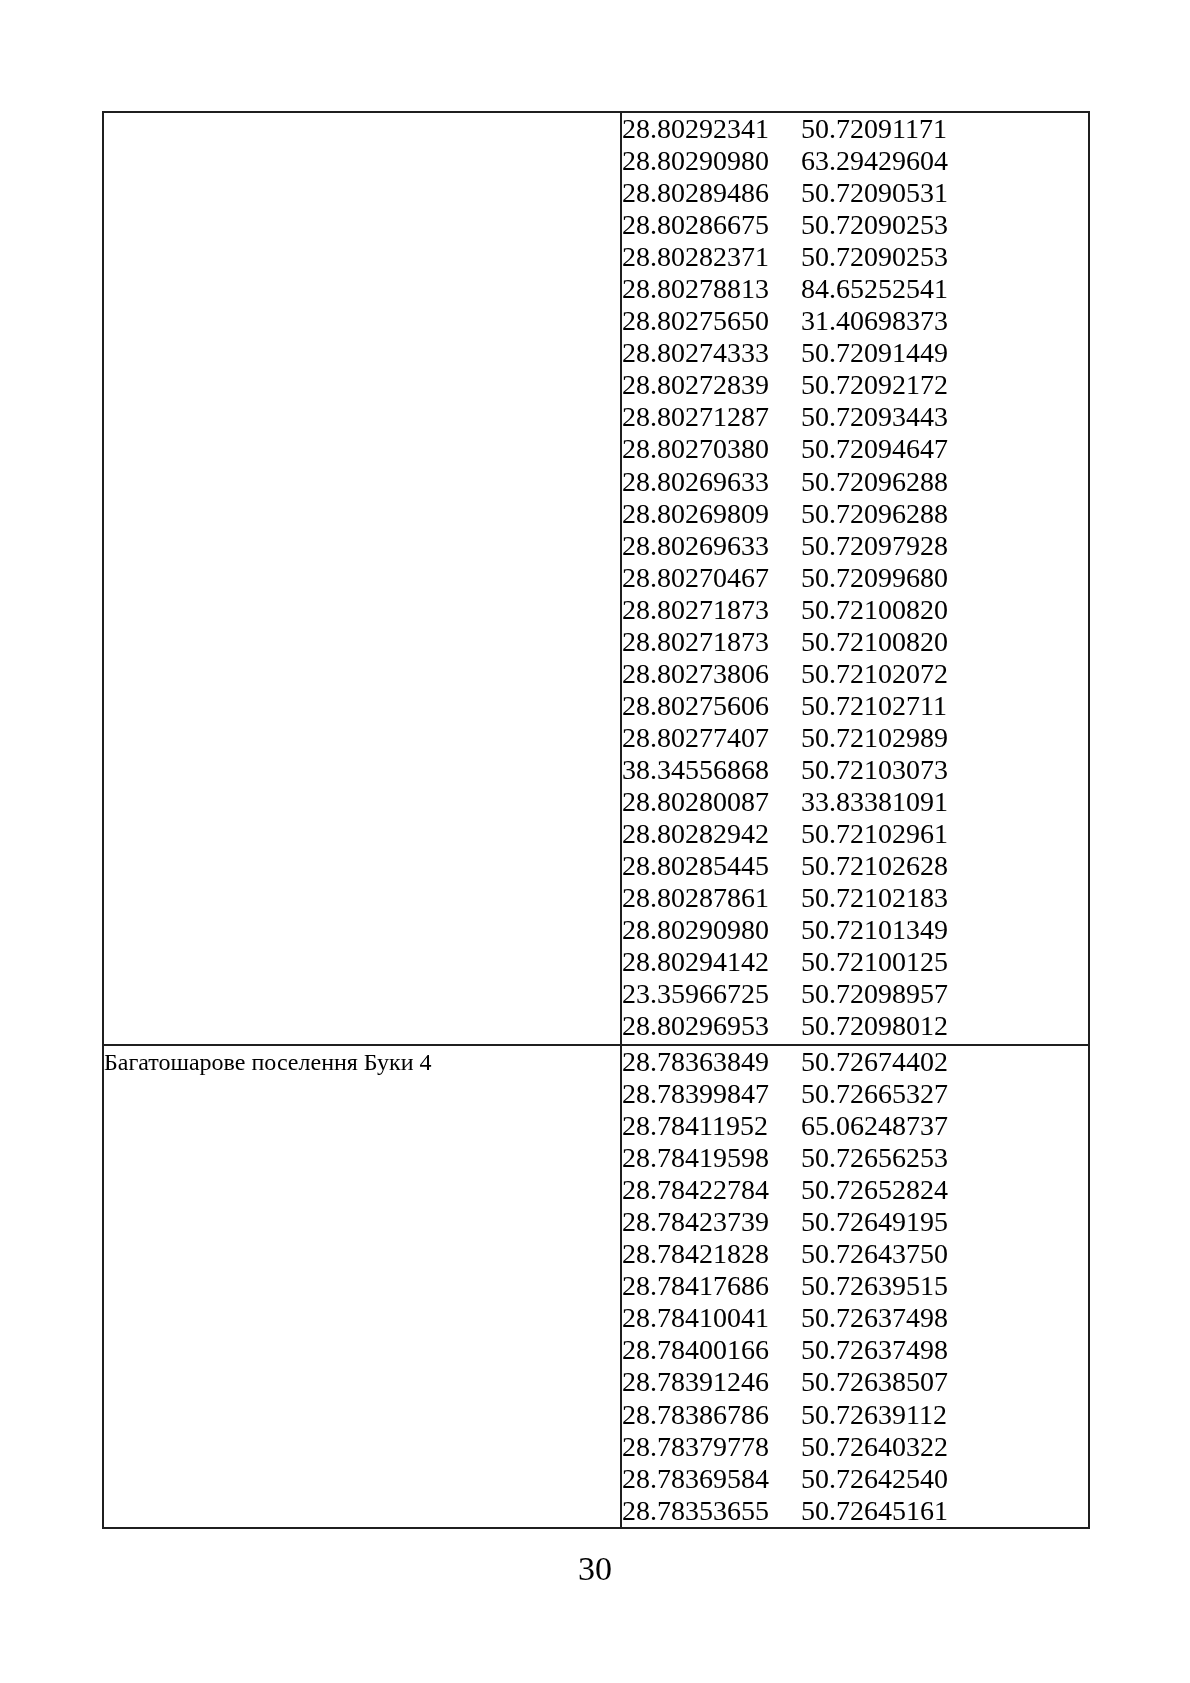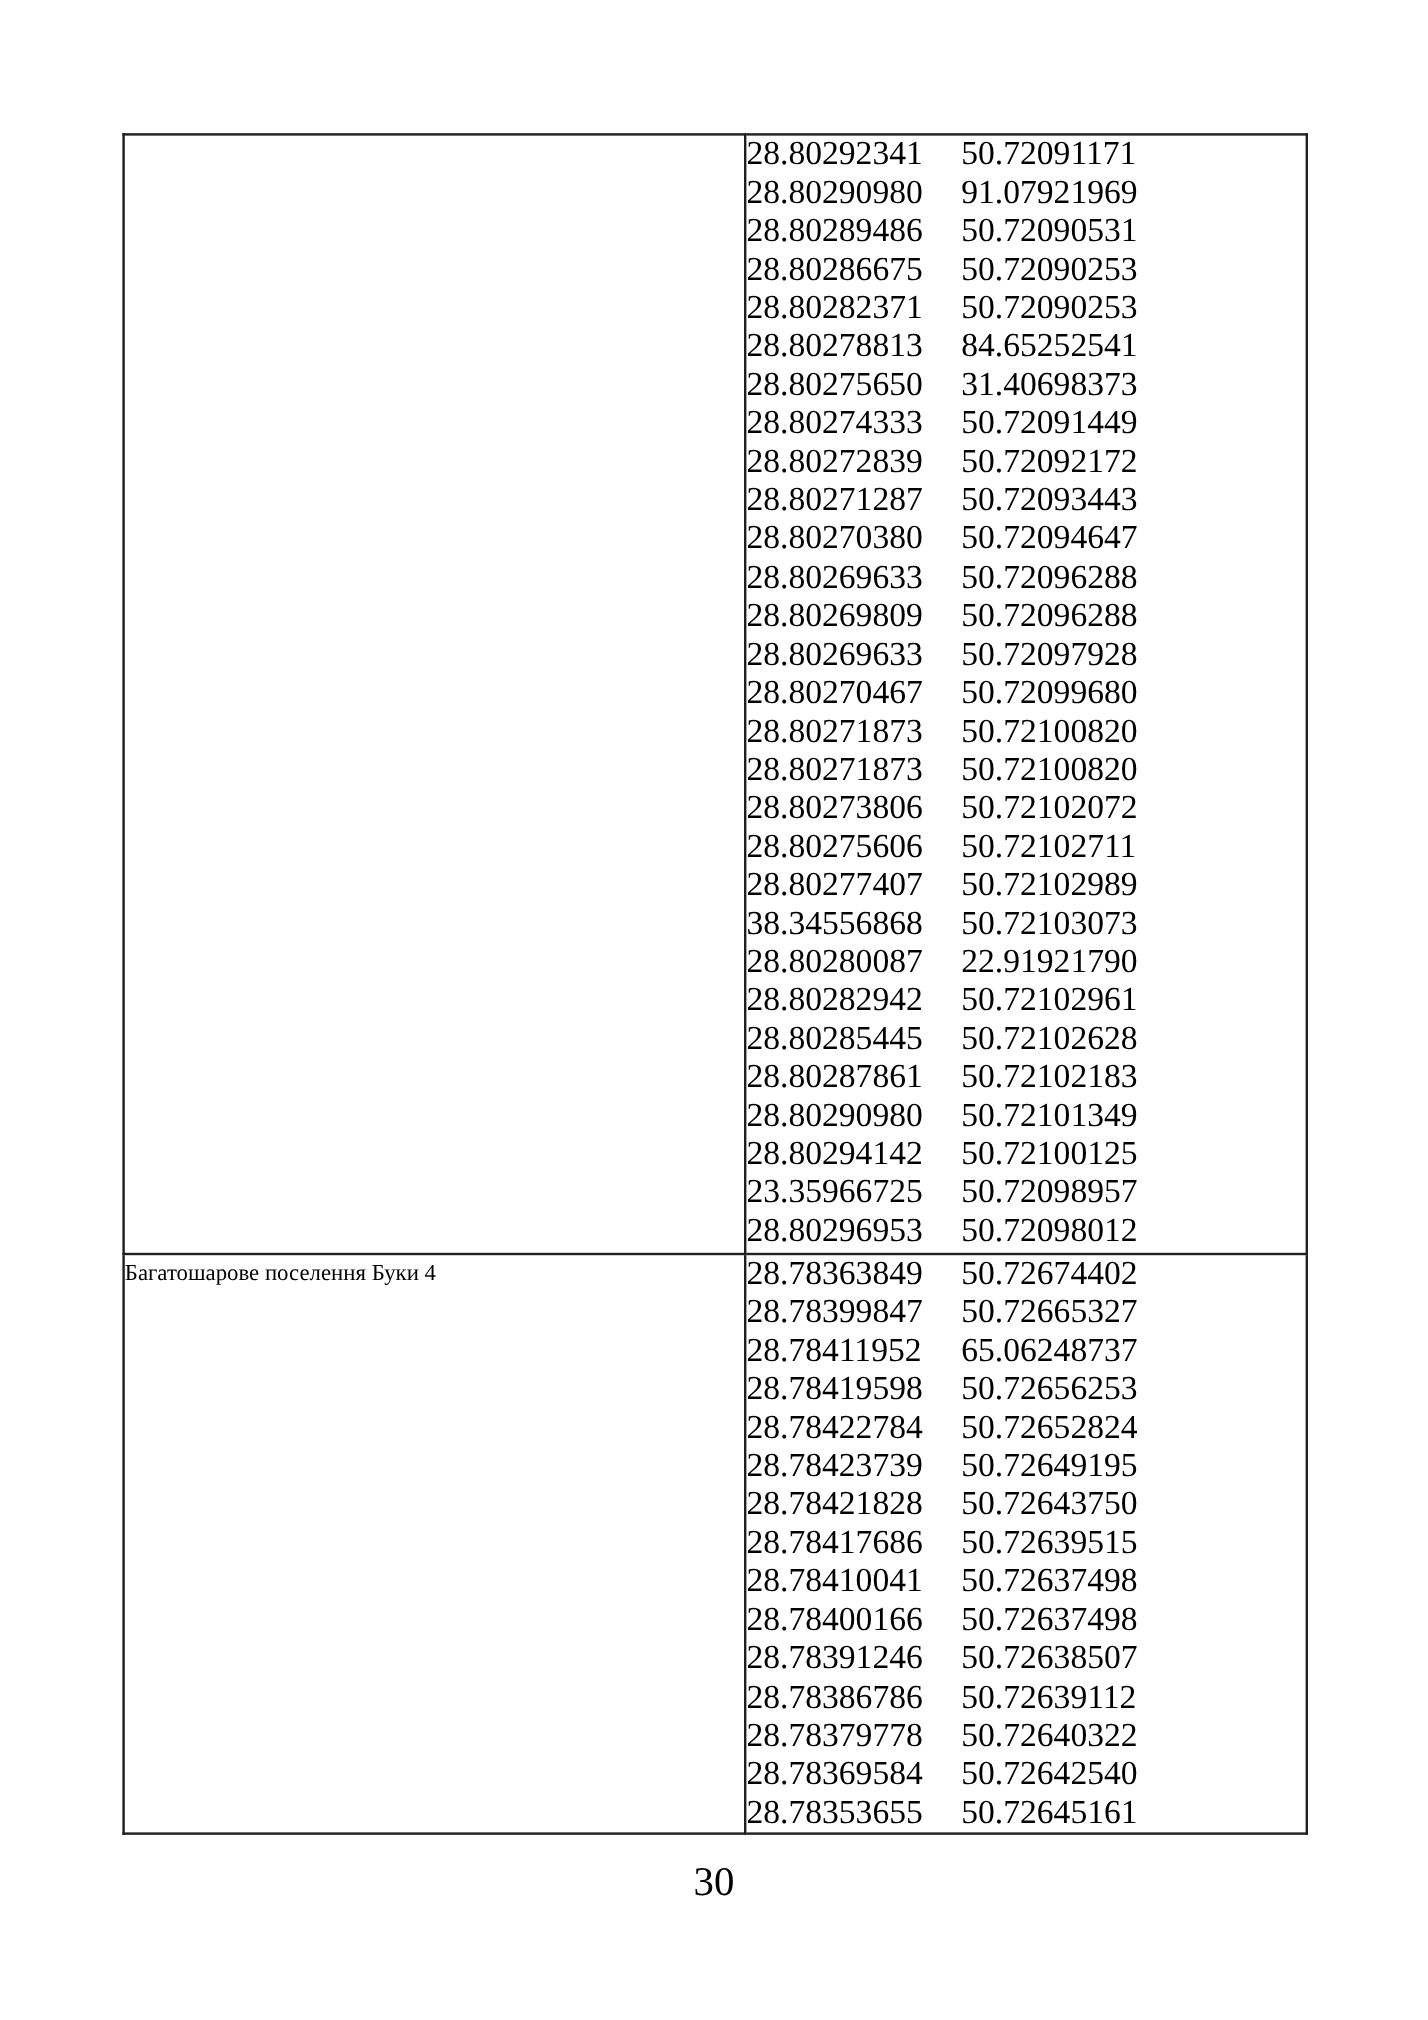--- a/index.html
+++ b/index.html
@@ -28,21 +28,21 @@
     border: 2px solid #1f1f1f;
     vertical-align: top;
     padding: 0;
   }
   col.col-site   { width: 518px; }
   col.col-coords { width: 468px; }
   tr.row-section-1 { height: 933px; }
   tr.row-section-2 { height: 483px; }
   td.site-cell {
     padding: 6px 8px 0 11px;
-    font-size: 19px;
+    font-size: 24px;
     line-height: 32px;
   }
   td.coords-cell {
     padding: 3px 6px 0 23px;
     font-size: 28px;
     line-height: 32.05px;
   }
   .coord-line {
     white-space: nowrap;
   }
@@ -69,41 +69,41 @@
   <table class="coords-table">
     <colgroup>
       <col class="col-site">
       <col class="col-coords">
     </colgroup>
     <tbody>
       <tr class="row-section-1">
         <td class="site-cell"></td>
         <td class="coords-cell">
             <div class="coord-line"><span class="lon">28.80292341</span><span class="lat">50.72091171</span></div>
-            <div class="coord-line"><span class="lon">28.80290980</span><span class="lat">91.07921969</span></div>
+            <div class="coord-line"><span class="lon">28.80290980</span><span class="lat">63.29429604</span></div>
             <div class="coord-line"><span class="lon">28.80289486</span><span class="lat">50.72090531</span></div>
             <div class="coord-line"><span class="lon">28.80286675</span><span class="lat">50.72090253</span></div>
             <div class="coord-line"><span class="lon">28.80282371</span><span class="lat">50.72090253</span></div>
             <div class="coord-line"><span class="lon">28.80278813</span><span class="lat">84.65252541</span></div>
             <div class="coord-line"><span class="lon">28.80275650</span><span class="lat">31.40698373</span></div>
             <div class="coord-line"><span class="lon">28.80274333</span><span class="lat">50.72091449</span></div>
             <div class="coord-line"><span class="lon">28.80272839</span><span class="lat">50.72092172</span></div>
             <div class="coord-line"><span class="lon">28.80271287</span><span class="lat">50.72093443</span></div>
             <div class="coord-line"><span class="lon">28.80270380</span><span class="lat">50.72094647</span></div>
             <div class="coord-line"><span class="lon">28.80269633</span><span class="lat">50.72096288</span></div>
             <div class="coord-line"><span class="lon">28.80269809</span><span class="lat">50.72096288</span></div>
             <div class="coord-line"><span class="lon">28.80269633</span><span class="lat">50.72097928</span></div>
             <div class="coord-line"><span class="lon">28.80270467</span><span class="lat">50.72099680</span></div>
             <div class="coord-line"><span class="lon">28.80271873</span><span class="lat">50.72100820</span></div>
             <div class="coord-line"><span class="lon">28.80271873</span><span class="lat">50.72100820</span></div>
             <div class="coord-line"><span class="lon">28.80273806</span><span class="lat">50.72102072</span></div>
             <div class="coord-line"><span class="lon">28.80275606</span><span class="lat">50.72102711</span></div>
             <div class="coord-line"><span class="lon">28.80277407</span><span class="lat">50.72102989</span></div>
             <div class="coord-line"><span class="lon">38.34556868</span><span class="lat">50.72103073</span></div>
-            <div class="coord-line"><span class="lon">28.80280087</span><span class="lat">22.91921790</span></div>
+            <div class="coord-line"><span class="lon">28.80280087</span><span class="lat">33.83381091</span></div>
             <div class="coord-line"><span class="lon">28.80282942</span><span class="lat">50.72102961</span></div>
             <div class="coord-line"><span class="lon">28.80285445</span><span class="lat">50.72102628</span></div>
             <div class="coord-line"><span class="lon">28.80287861</span><span class="lat">50.72102183</span></div>
             <div class="coord-line"><span class="lon">28.80290980</span><span class="lat">50.72101349</span></div>
             <div class="coord-line"><span class="lon">28.80294142</span><span class="lat">50.72100125</span></div>
             <div class="coord-line"><span class="lon">23.35966725</span><span class="lat">50.72098957</span></div>
             <div class="coord-line"><span class="lon">28.80296953</span><span class="lat">50.72098012</span></div>
           </td>
       </tr>
       <tr class="row-section-2">

